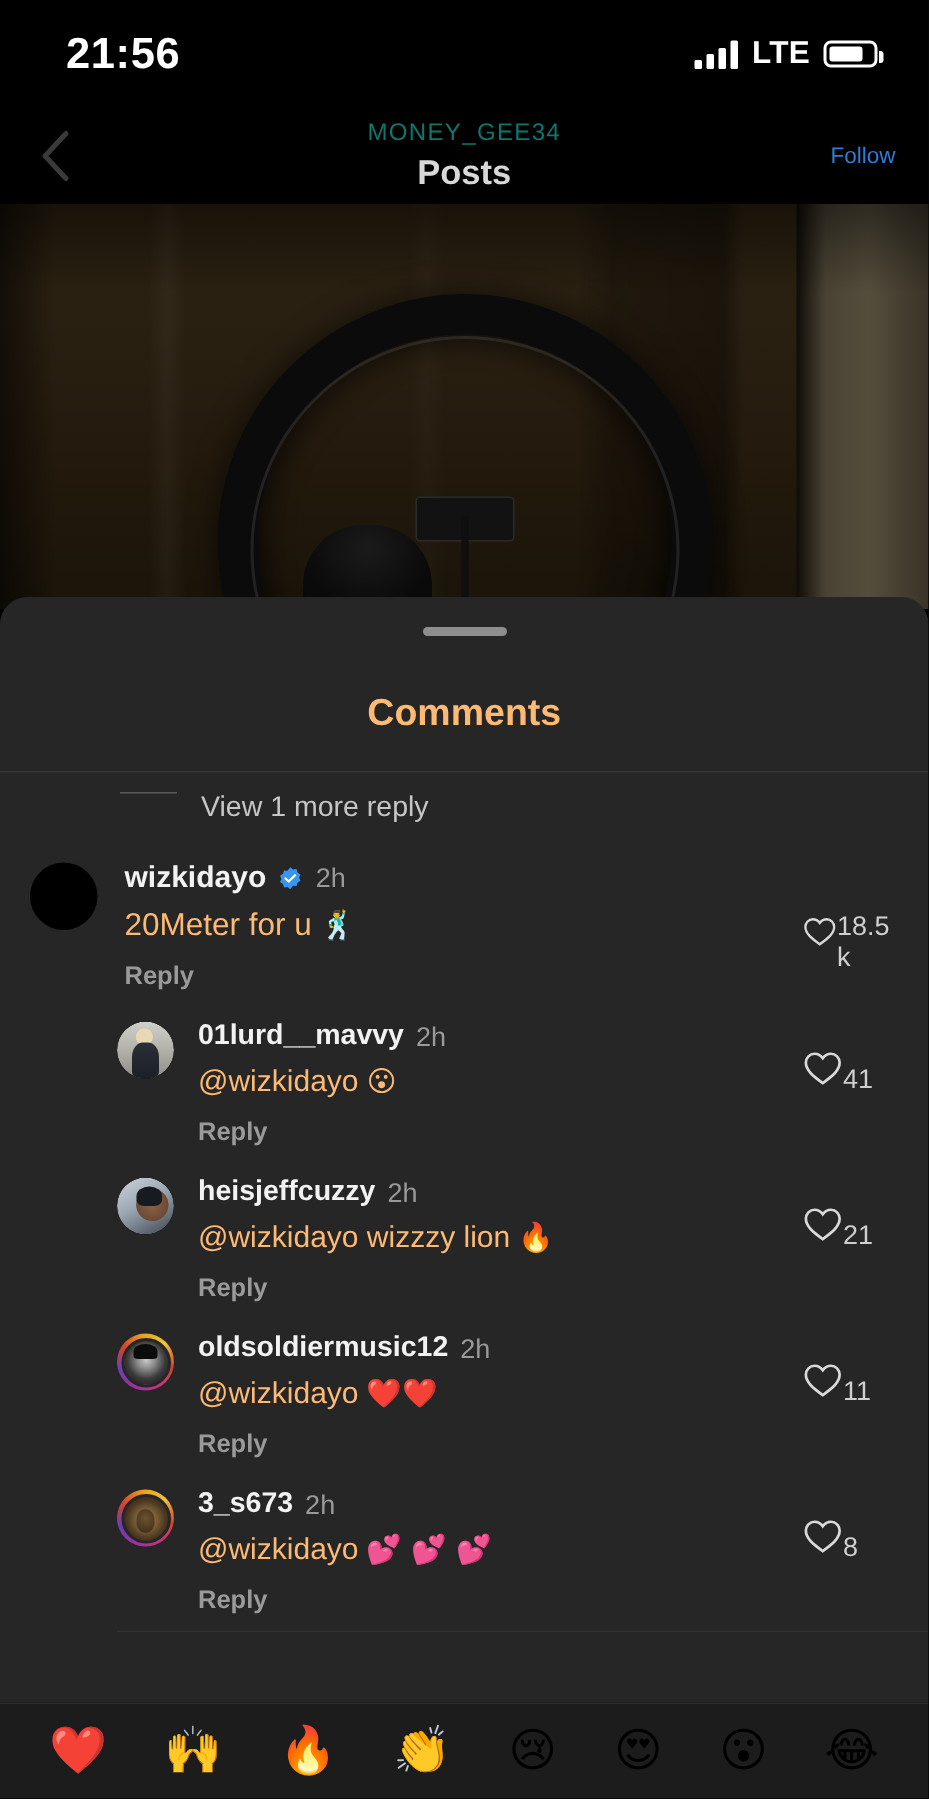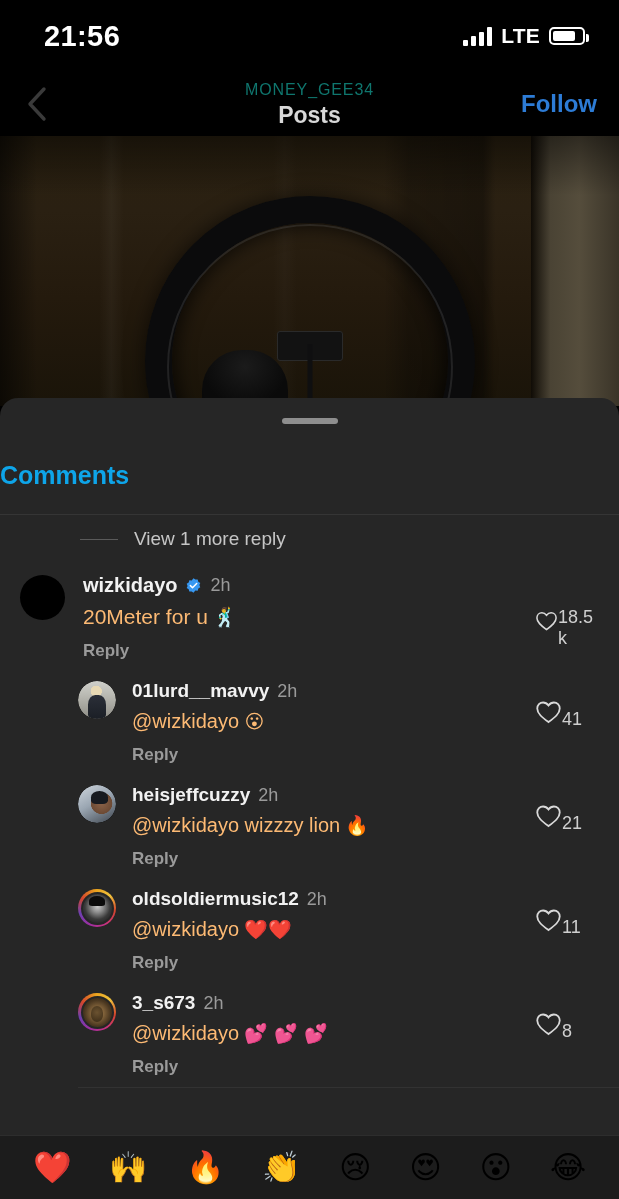--- a/index.html
+++ b/index.html
@@ -42,21 +42,21 @@
   }
   .back svg{ display:block; }
   .nav-center{
     position:absolute; left:0; right:0; top:50%; transform:translateY(-50%);
     text-align:center; line-height:1;
   }
   .nav-handle{ color:#0f766e; font-size:16px; letter-spacing:.9px; margin-bottom:6px; }
   .nav-title{ color:#d8d8d8; font-size:23px; font-weight:600; }
   .follow{
     position:absolute; right:22px; top:50%; transform:translateY(-50%);
-    color:#2d7cd6; font-size:24px; font-weight:700;
+    color:#2d7cd6; font-size:15px; font-weight:400;
   }
 
   
   .media{
     position:absolute; top:136px; left:0; width:619px; height:270px;
     overflow:hidden; background:#181208;
   }
   .wall{
     position:absolute; inset:0;
     background:
@@ -106,29 +106,29 @@
   
   .sheet{
     position:absolute; top:398px; left:0; width:619px; height:737px;
     background:#262626; border-radius:18px 18px 0 0; overflow:hidden; z-index:20;
   }
   .grabber{
     width:56px; height:6px; border-radius:3px; background:#8e8e8e;
     margin:20px auto 0;
   }
   .sheet-title{
-    color:#0ea5e9; font-size:25px; font-weight:700;
+    text-align:center; color:#fdba74; font-size:25px; font-weight:700;
     margin-top:37px; padding-bottom:24px;
     border-bottom:1px solid rgba(255,255,255,.07);
   }
 
   .list{ padding-top:0; }
 
   .more-replies{
-    display:flex; align-items:center; gap:16px;
+    display:flex; align-items:flex-start; gap:16px;
     padding:13px 0 13px 80px;
   }
   .more-line{ width:38px; height:1px; background:#5a5a5a; }
   .more-text{ color:#c6c6c6; font-size:19px; }
 
   
   .comment{
     display:flex; align-items:flex-start; padding:12px 22px 10px 20px;
     position:relative;
   }

